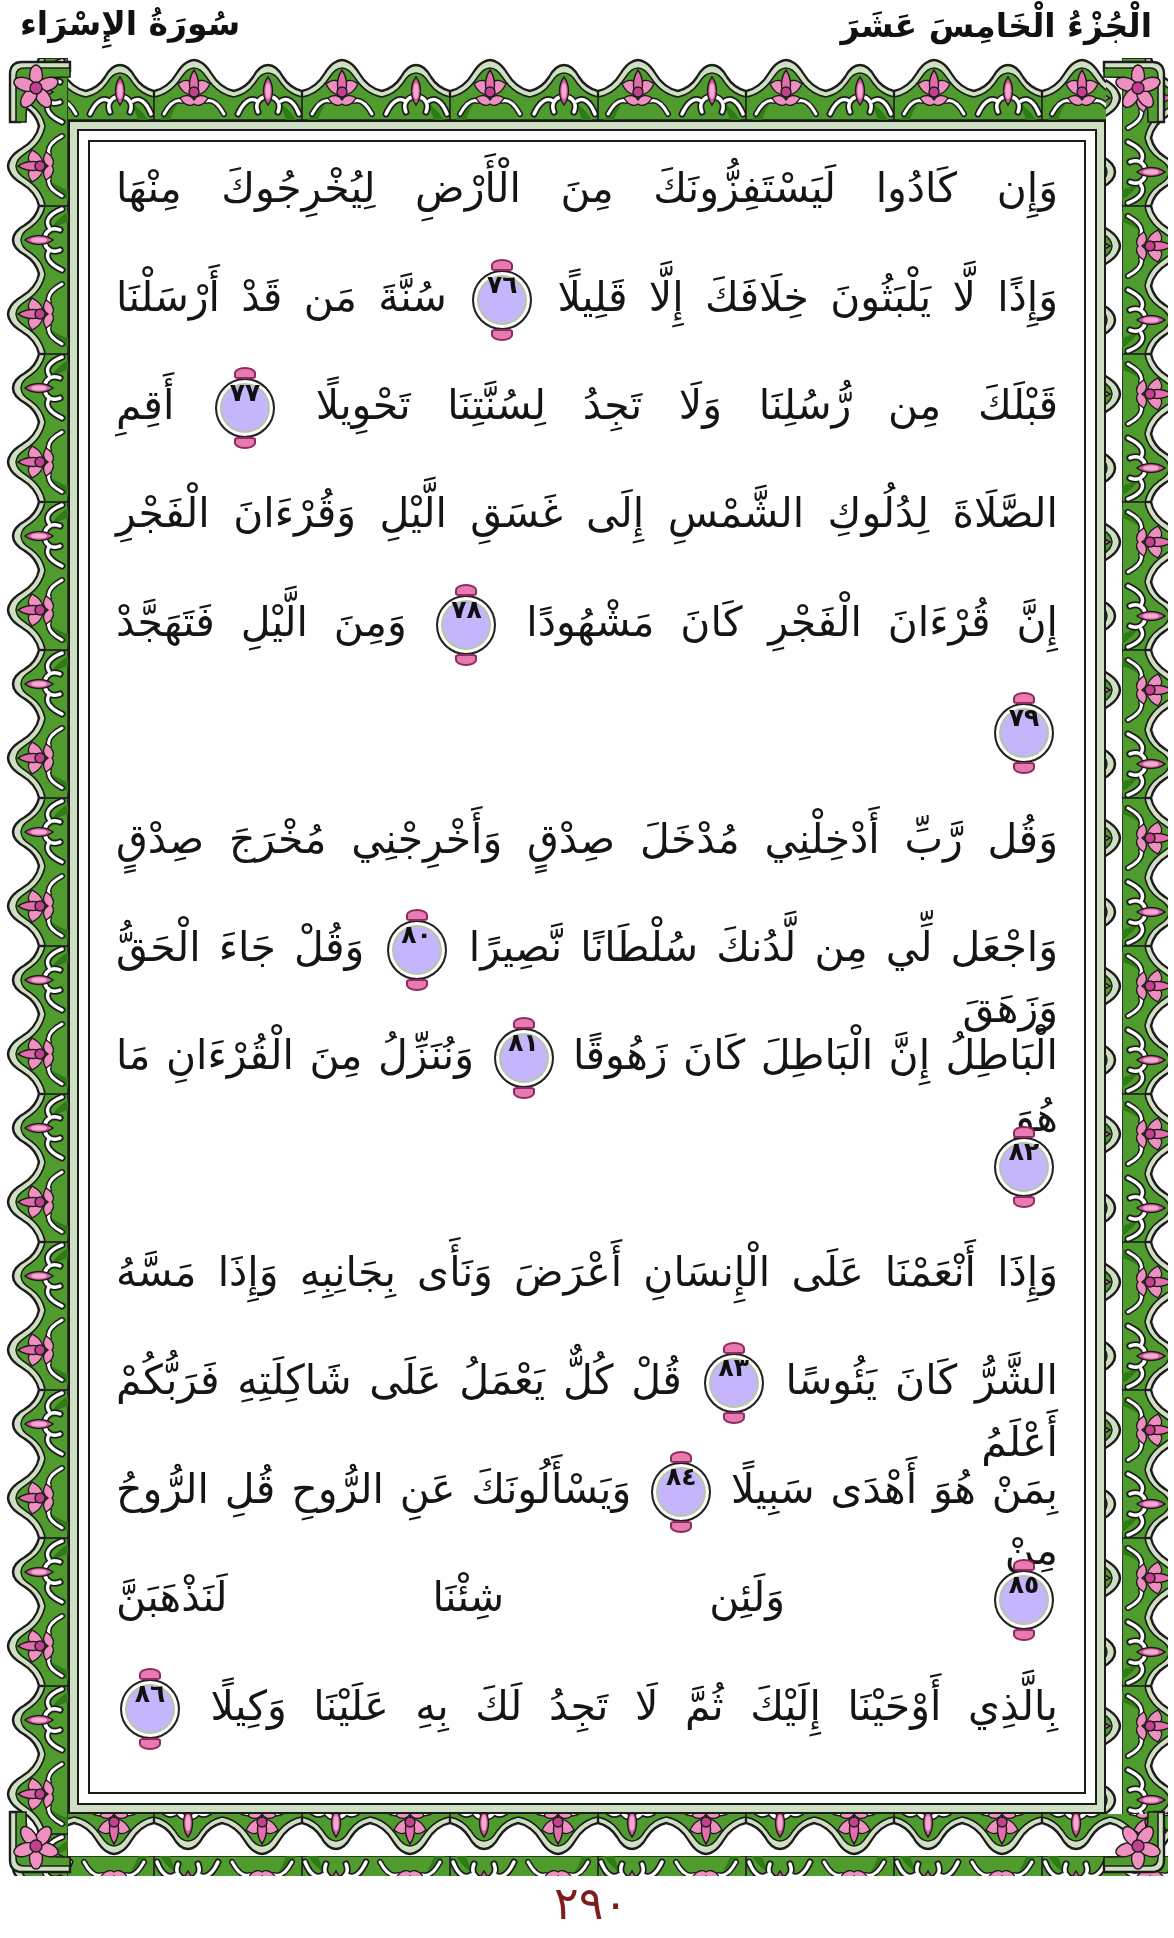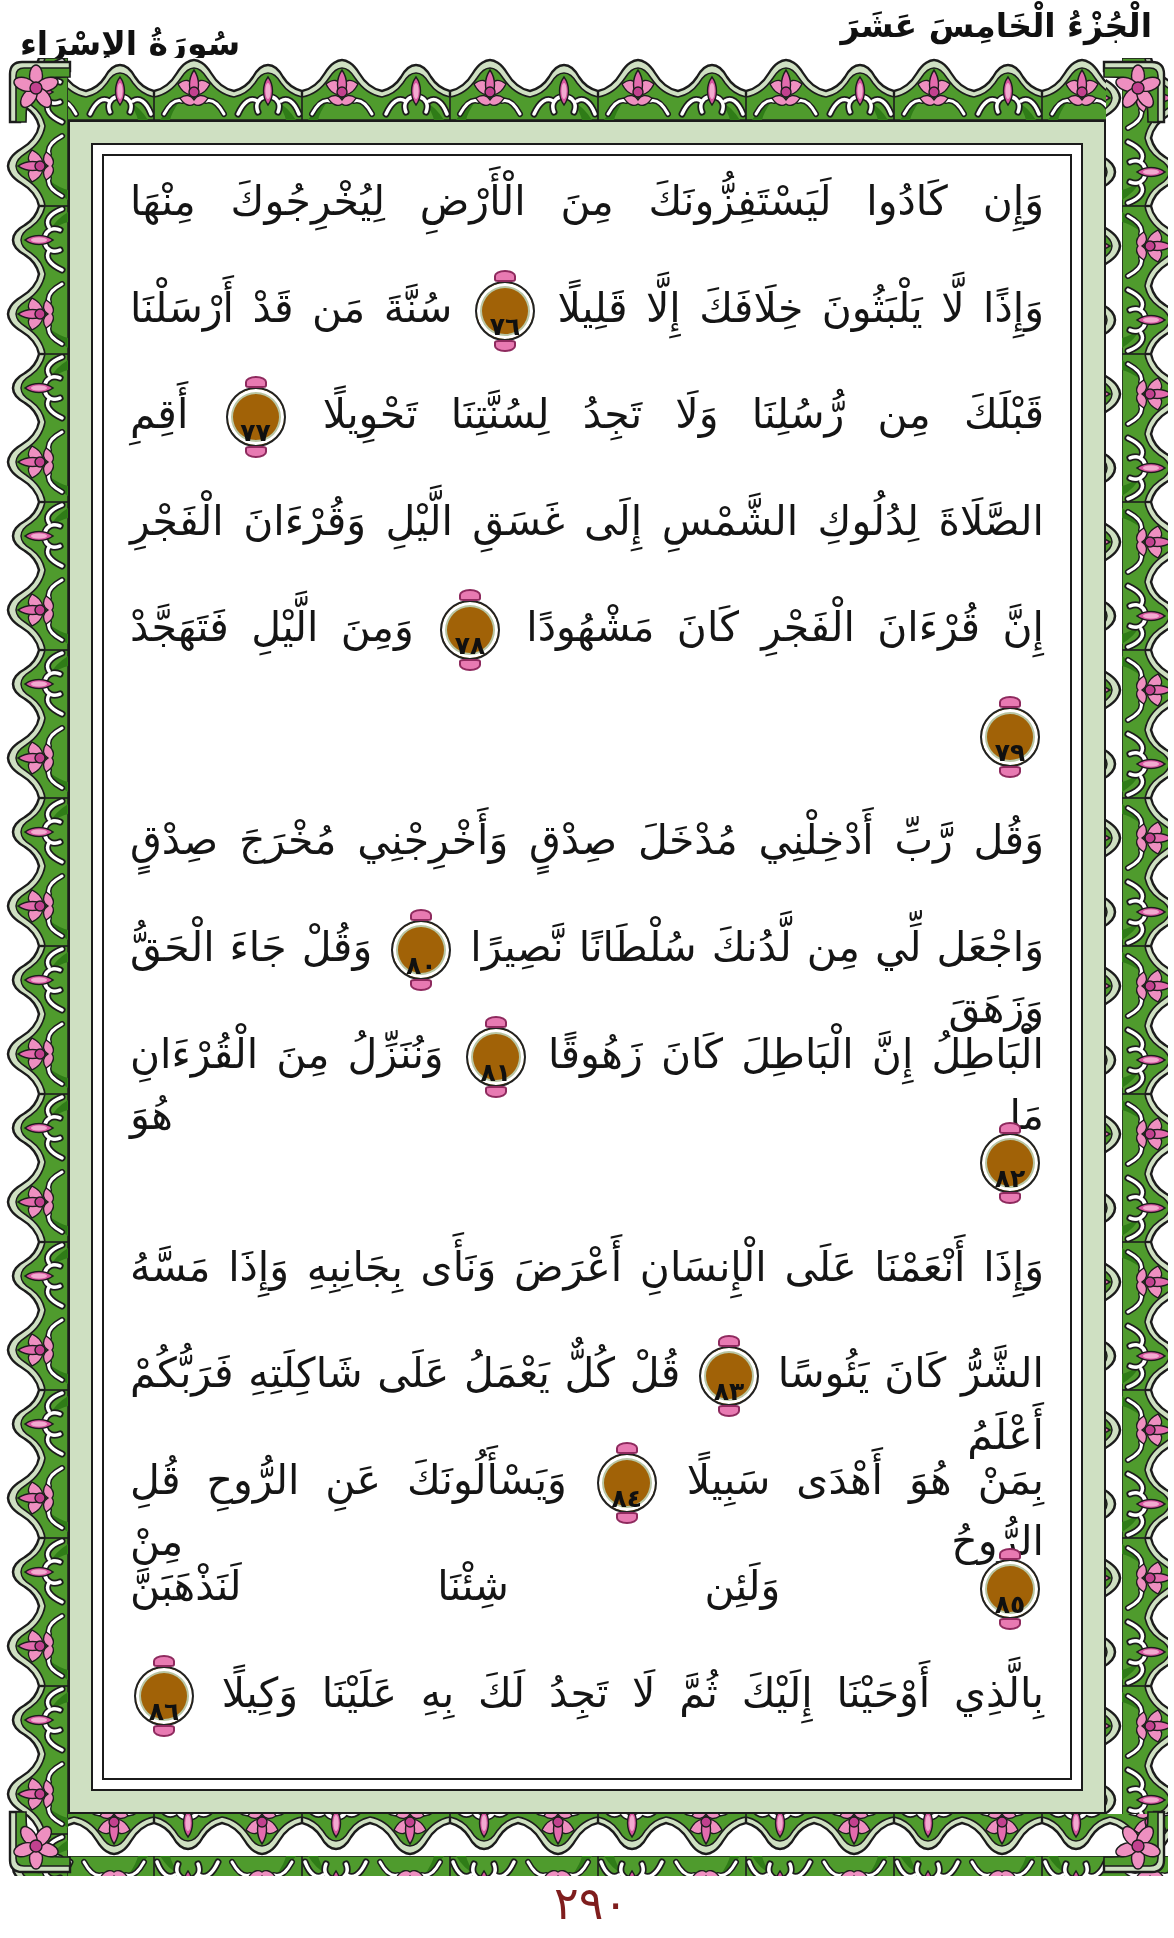--- a/index.html
+++ b/index.html
@@ -7,53 +7,53 @@
     width:1174px;height:1938px;background:#ffffff;position:relative;
     font-family:"DejaVu Sans",sans-serif;color:#141414;overflow:hidden;
   }
   
   .header{position:absolute;top:0;left:0;width:100%;height:58px;}
   .juz-title{
     position:absolute;top:6px;right:22px;font-size:33px;font-weight:bold;
     color:#111;letter-spacing:0;white-space:nowrap;
   }
   .surah-title{
-    position:absolute;top:24px;left:20px;font-size:33px;font-weight:bold;
+    position:absolute;top:4px;left:20px;font-size:33px;font-weight:bold;
     color:#111;white-space:nowrap;
   }
   
   .frame{position:absolute;left:6px;top:58px;width:1162px;height:1818px;}
   .frame svg{position:absolute;left:0;top:0;}
   
   .trim{
     position:absolute;left:62px;top:62px;right:62px;bottom:62px;
-    background:#cfe0c2;border:2px solid #1b1b1b;padding:21px;box-sizing:border-box;
+    background:#cfe0c2;border:2px solid #1b1b1b;padding:7px;box-sizing:border-box;
   }
   .gap{
     width:100%;height:100%;background:#ffffff;border:2px solid #1b1b1b;
     padding:9px;box-sizing:border-box;
   }
   .text-area{
     width:100%;height:100%;background:#ffffff;border:2px solid #1b1b1b;
     box-sizing:border-box;padding:14px 26px 10px 26px;
     display:flex;flex-direction:column;justify-content:space-around;
     direction:rtl;overflow:hidden;
   }
   
   .qline{
     direction:rtl;text-align:justify;text-align-last:justify;
     font-size:41px;line-height:1.5;color:#151515;
     height:104px;display:block;overflow:visible;white-space:normal;
   }
   .qline .vtext{letter-spacing:0.5px;}
   
   .medallion{
-    display:inline-flex;align-items:flex-end;justify-content:center;
+    display:inline-flex;align-items:flex-start;justify-content:center;
     width:56px;height:56px;border-radius:50%;
-    background:#a16207;border:2px solid #222;
+    background:#c4b5fd;border:2px solid #222;
     box-shadow:inset 0 0 0 3px #ffffff, inset 0 0 0 5px #b9c6a4;
     position:relative;vertical-align:middle;margin:-10px 4px;
   }
   .medallion::before{
     content:"";position:absolute;left:50%;top:-13px;transform:translateX(-50%);
     width:22px;height:12px;background:#e87ab2;border:2px solid #8e2a5e;
     border-radius:60% 60% 25% 25%;box-sizing:border-box;
   }
   .medallion::after{
     content:"";position:absolute;left:50%;bottom:-13px;transform:translateX(-50%);

